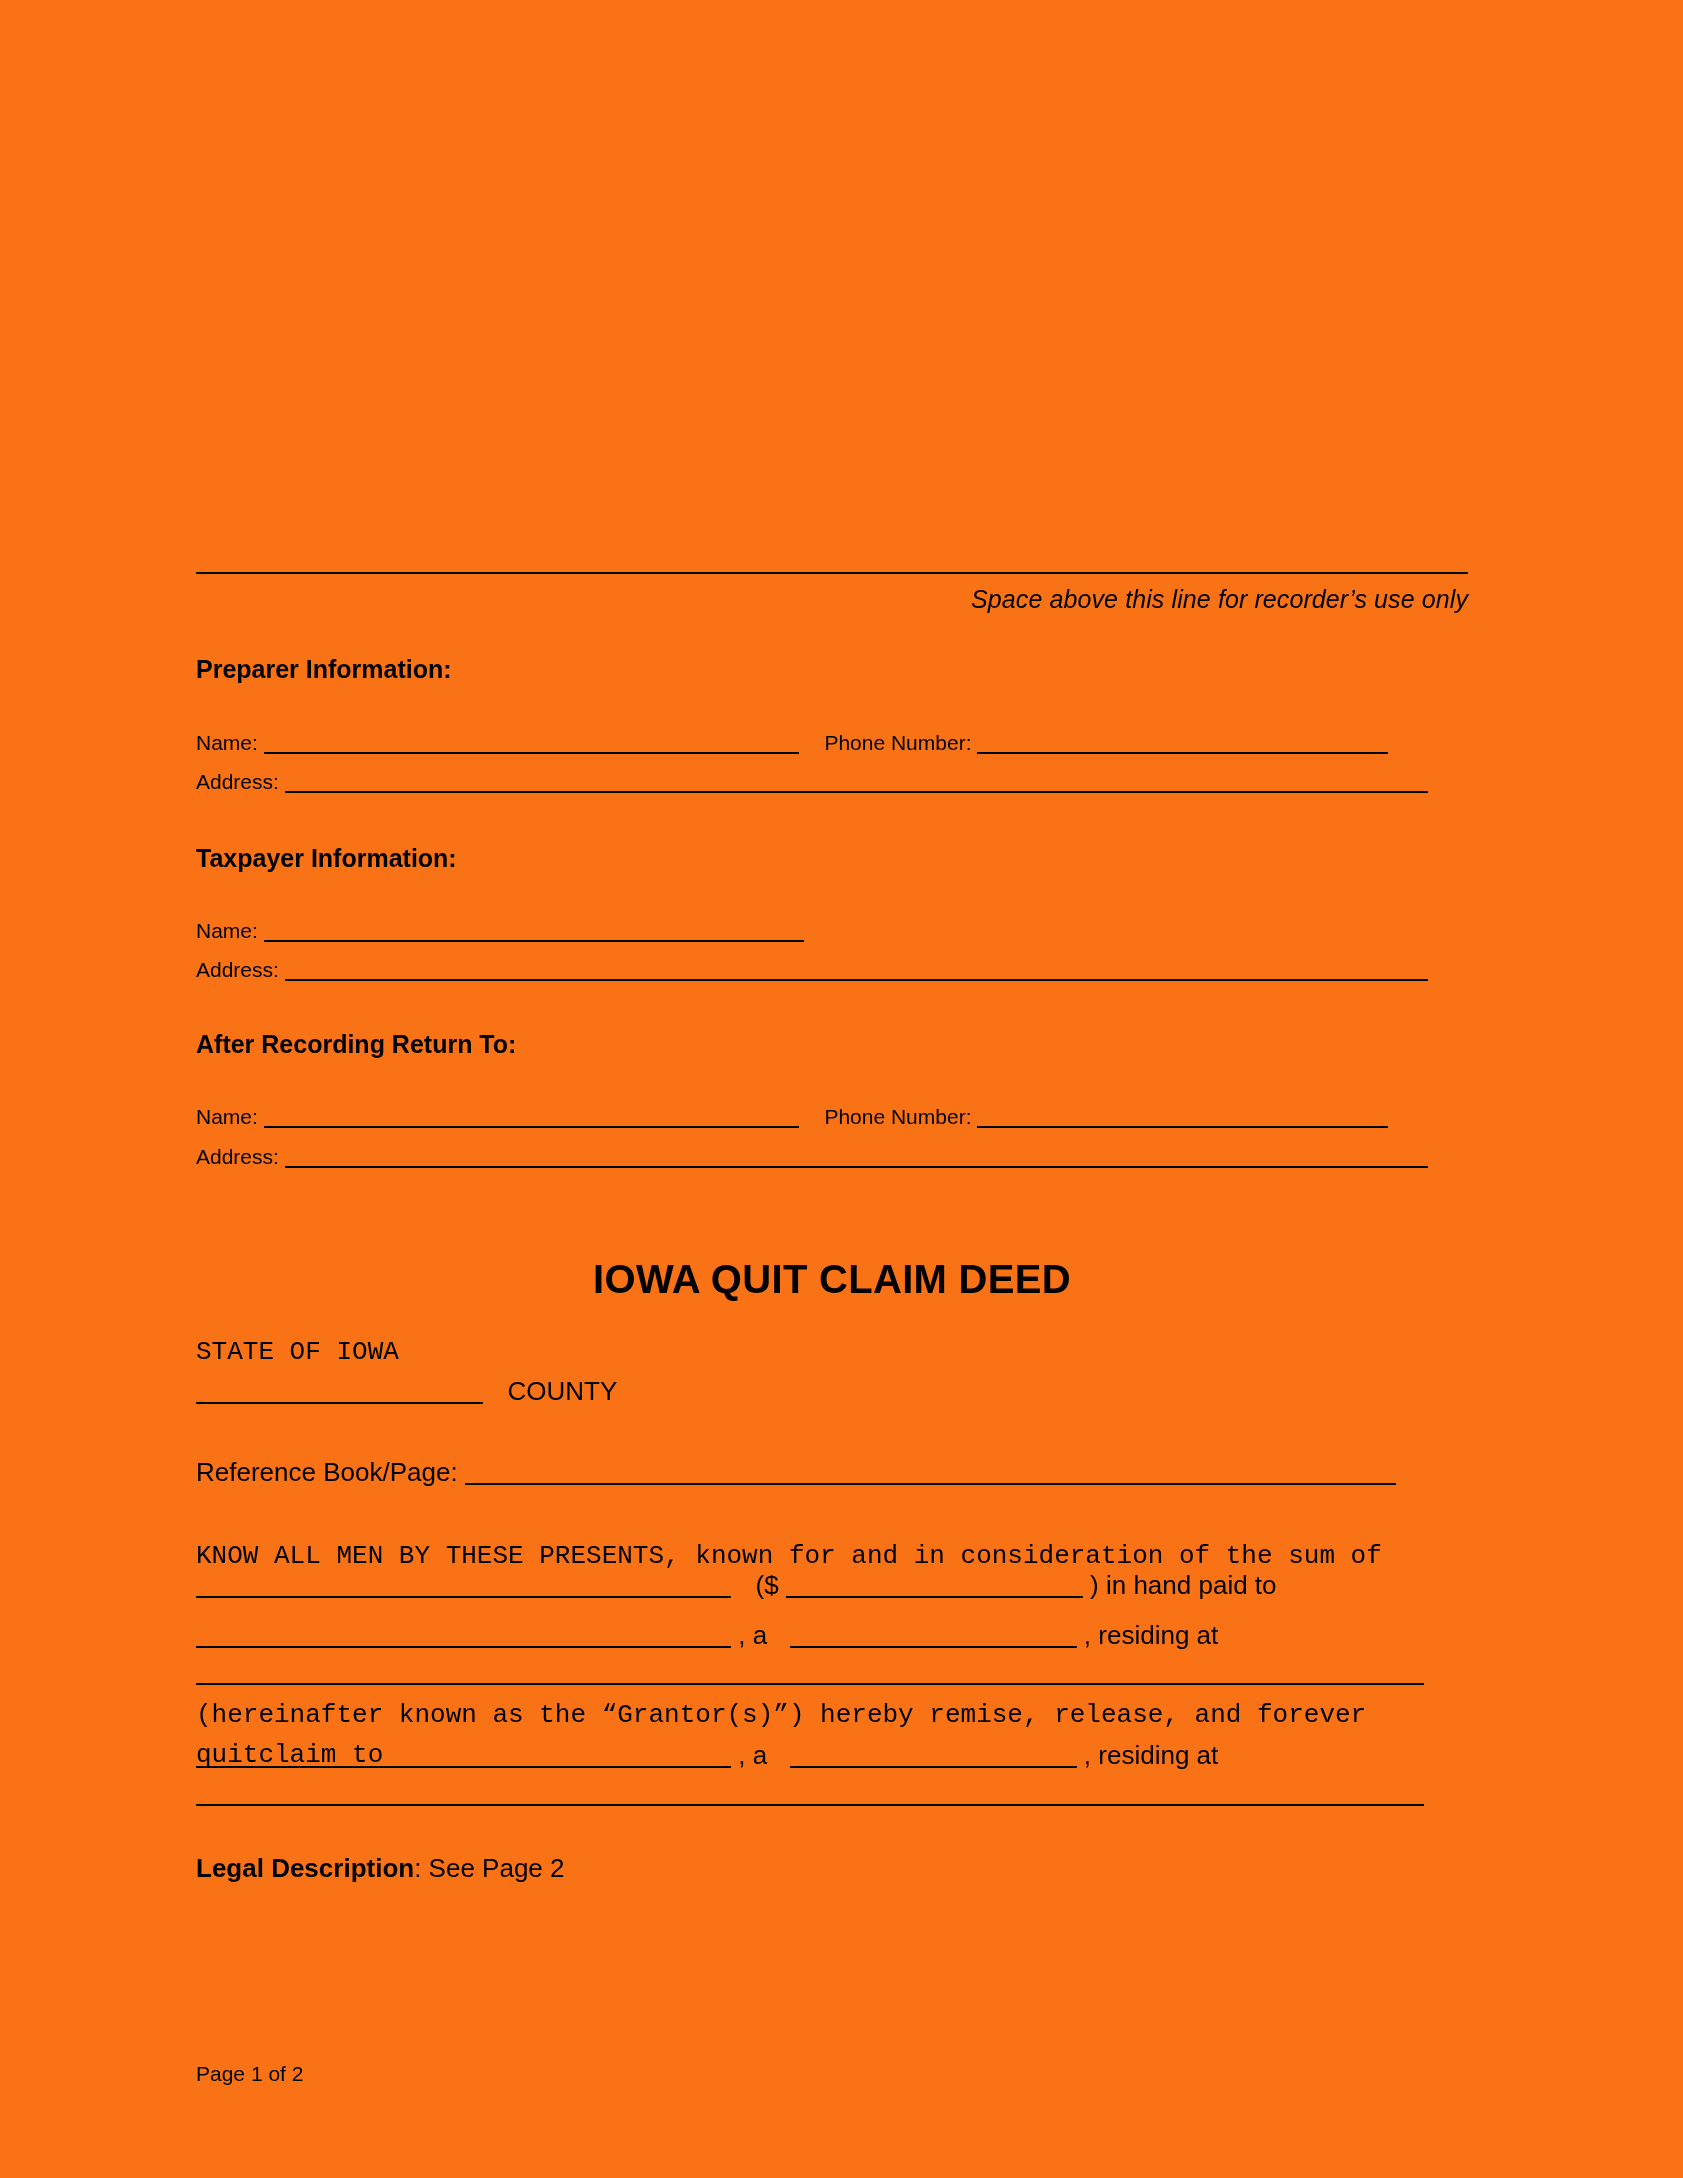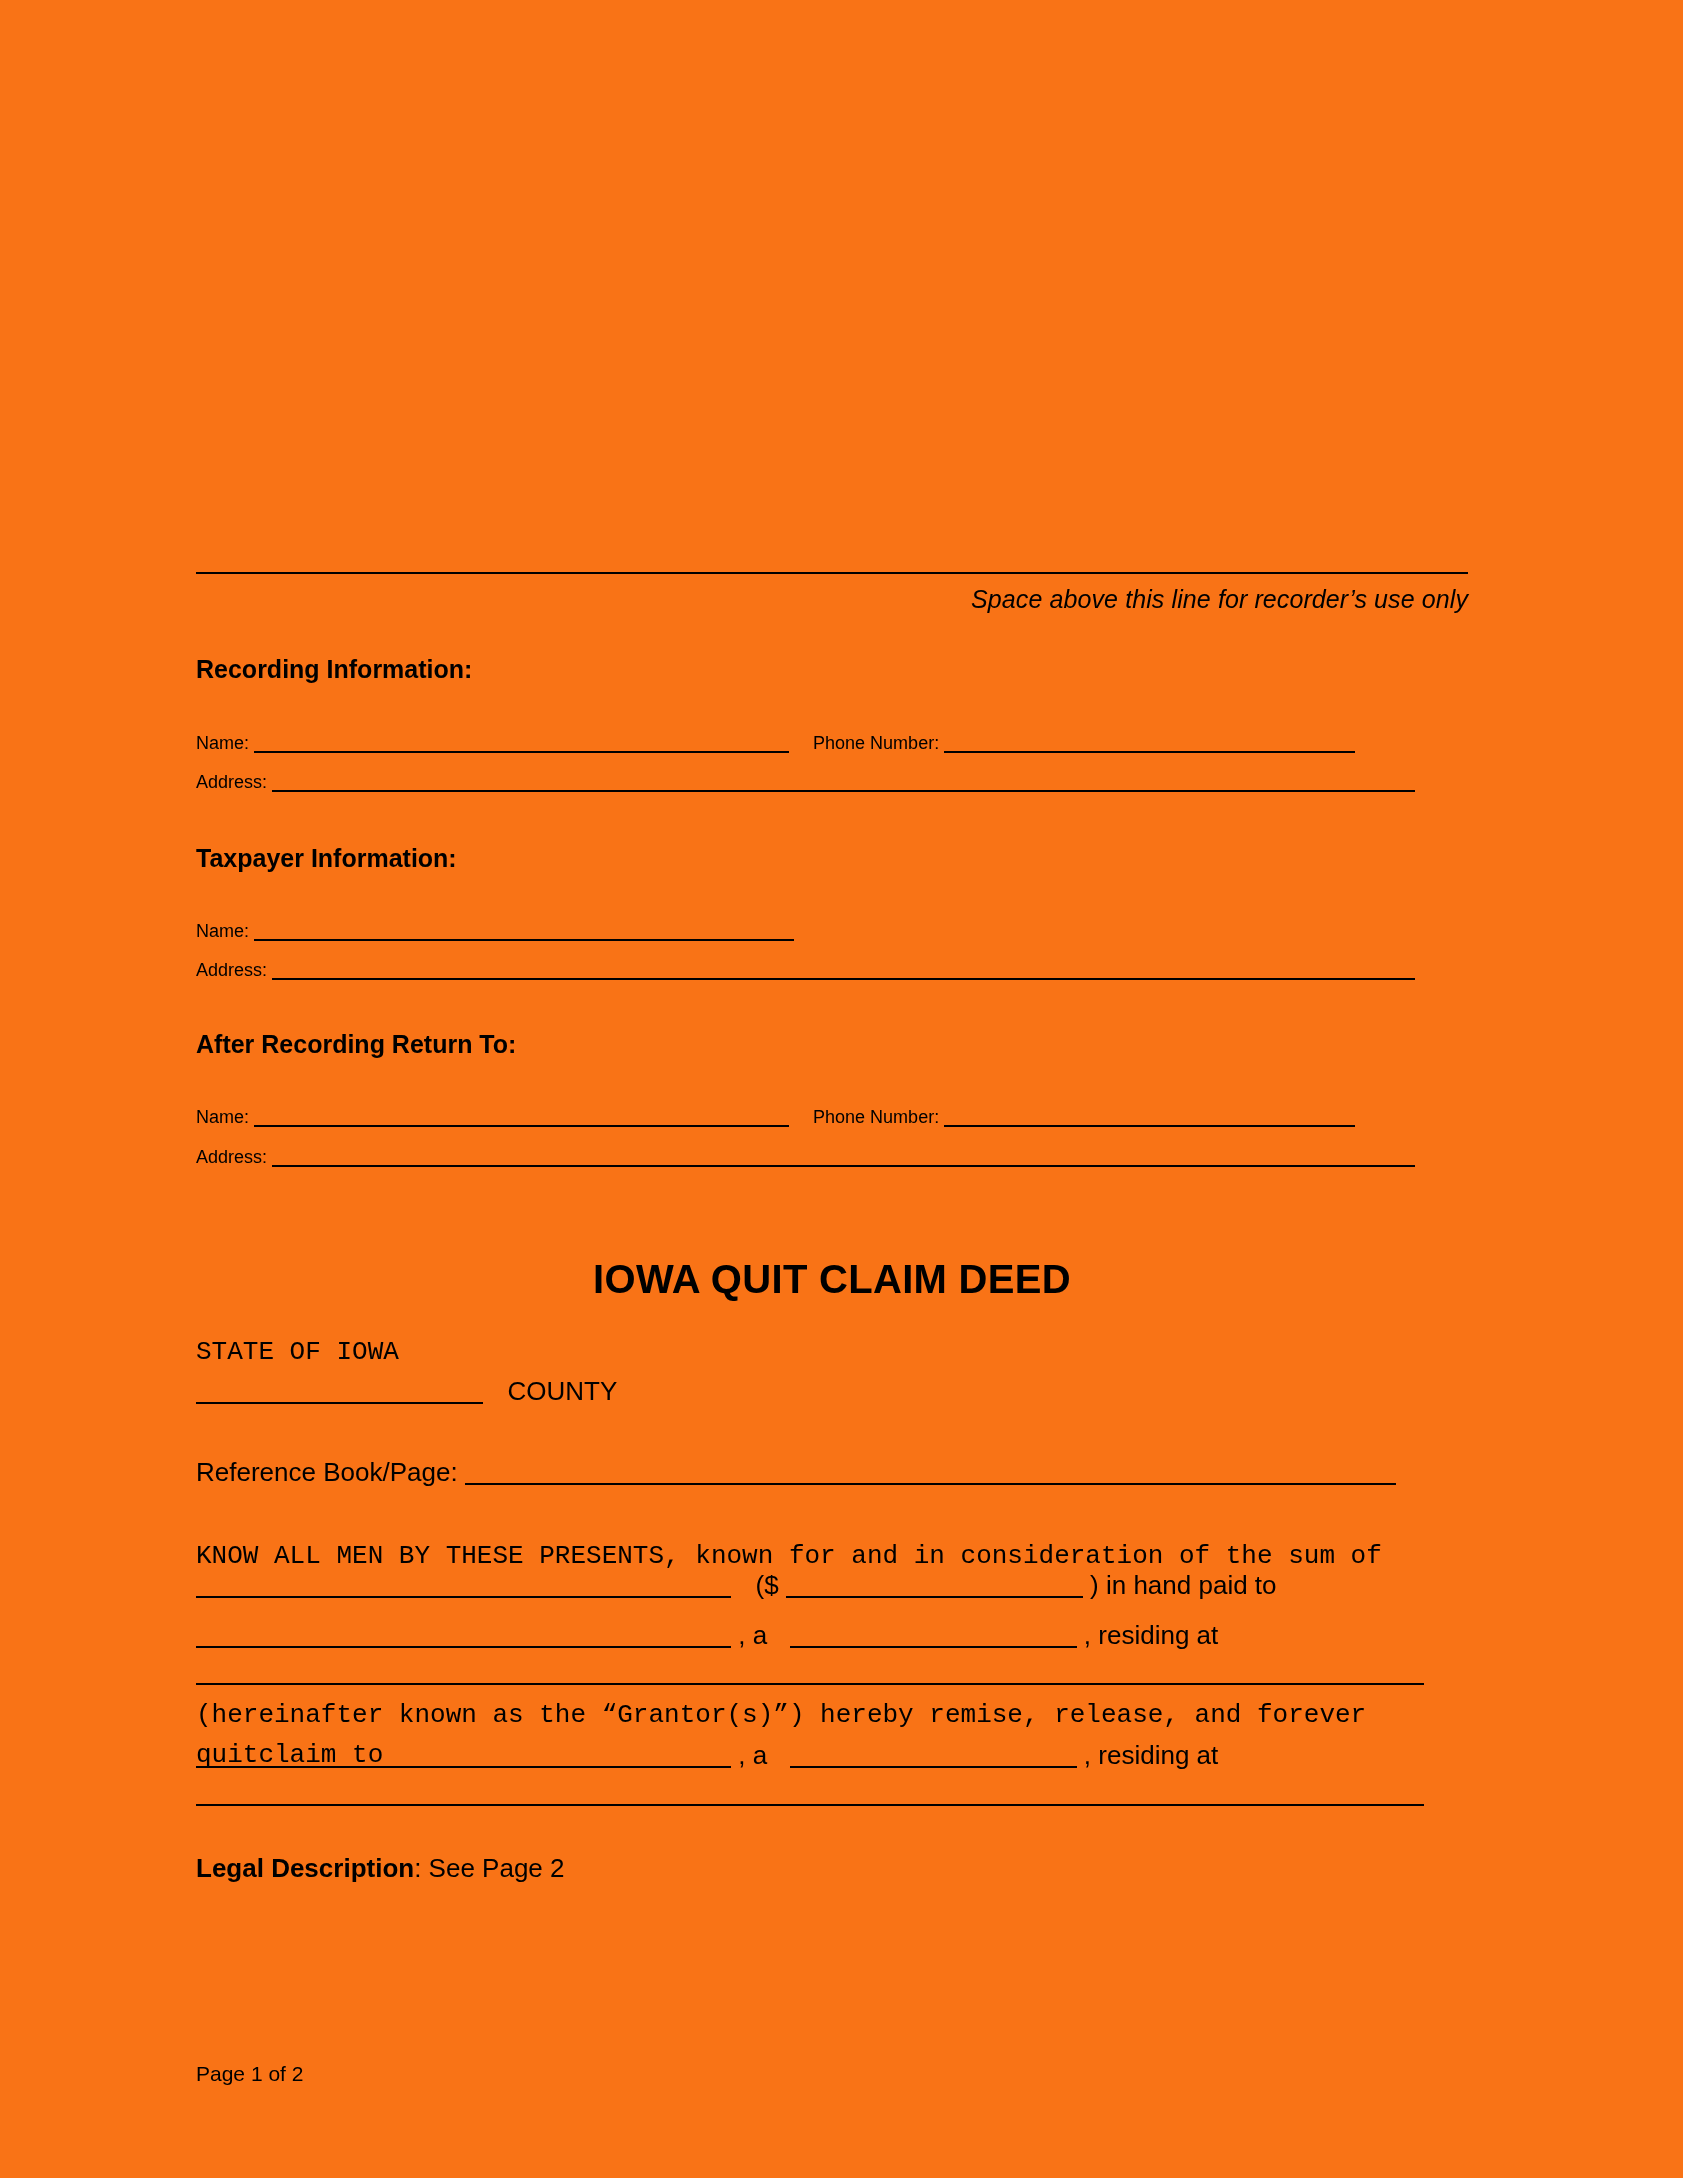--- a/index.html
+++ b/index.html
@@ -43,21 +43,21 @@
     line-height: 34px;
     letter-spacing: 0.1px;
   }
 
   .section-head {
     font-weight: bold;
     font-size: 25px;
     line-height: 32px;
   }
   .field-row {
-    font-size: 18px;
+    font-size: 21px;
     line-height: 40px;
     white-space: nowrap;
   }
   .blank {
     display: inline-block;
     border-bottom: 2px solid #000;
     vertical-align: -4px;
   }
 
   .title {
@@ -102,21 +102,21 @@
   .abs { position: absolute; }
 </style>
 </head>
 <body>
 
 <div class="page">
 
   <div class="recorder-rule"></div>
   <div class="recorder-note">Space above this line for recorder’s use only</div>
 
-  <div class="abs section-head" style="left:196px; top:653px;">Recording Information:</div>
+  <div class="abs section-head" style="left:196px; top:653px;">Preparer Information:</div>
 
   <div class="abs field-row" style="left:196px; top:723px;">
     <span>Name:</span>
     <span class="blank" style="width:535px;"></span>
     <span style="display:inline-block;width:14px;"></span>
     <span>Phone Number:</span>
     <span class="blank" style="width:411px;"></span>
   </div>
 
   <div class="abs field-row" style="left:196px; top:762px;">

